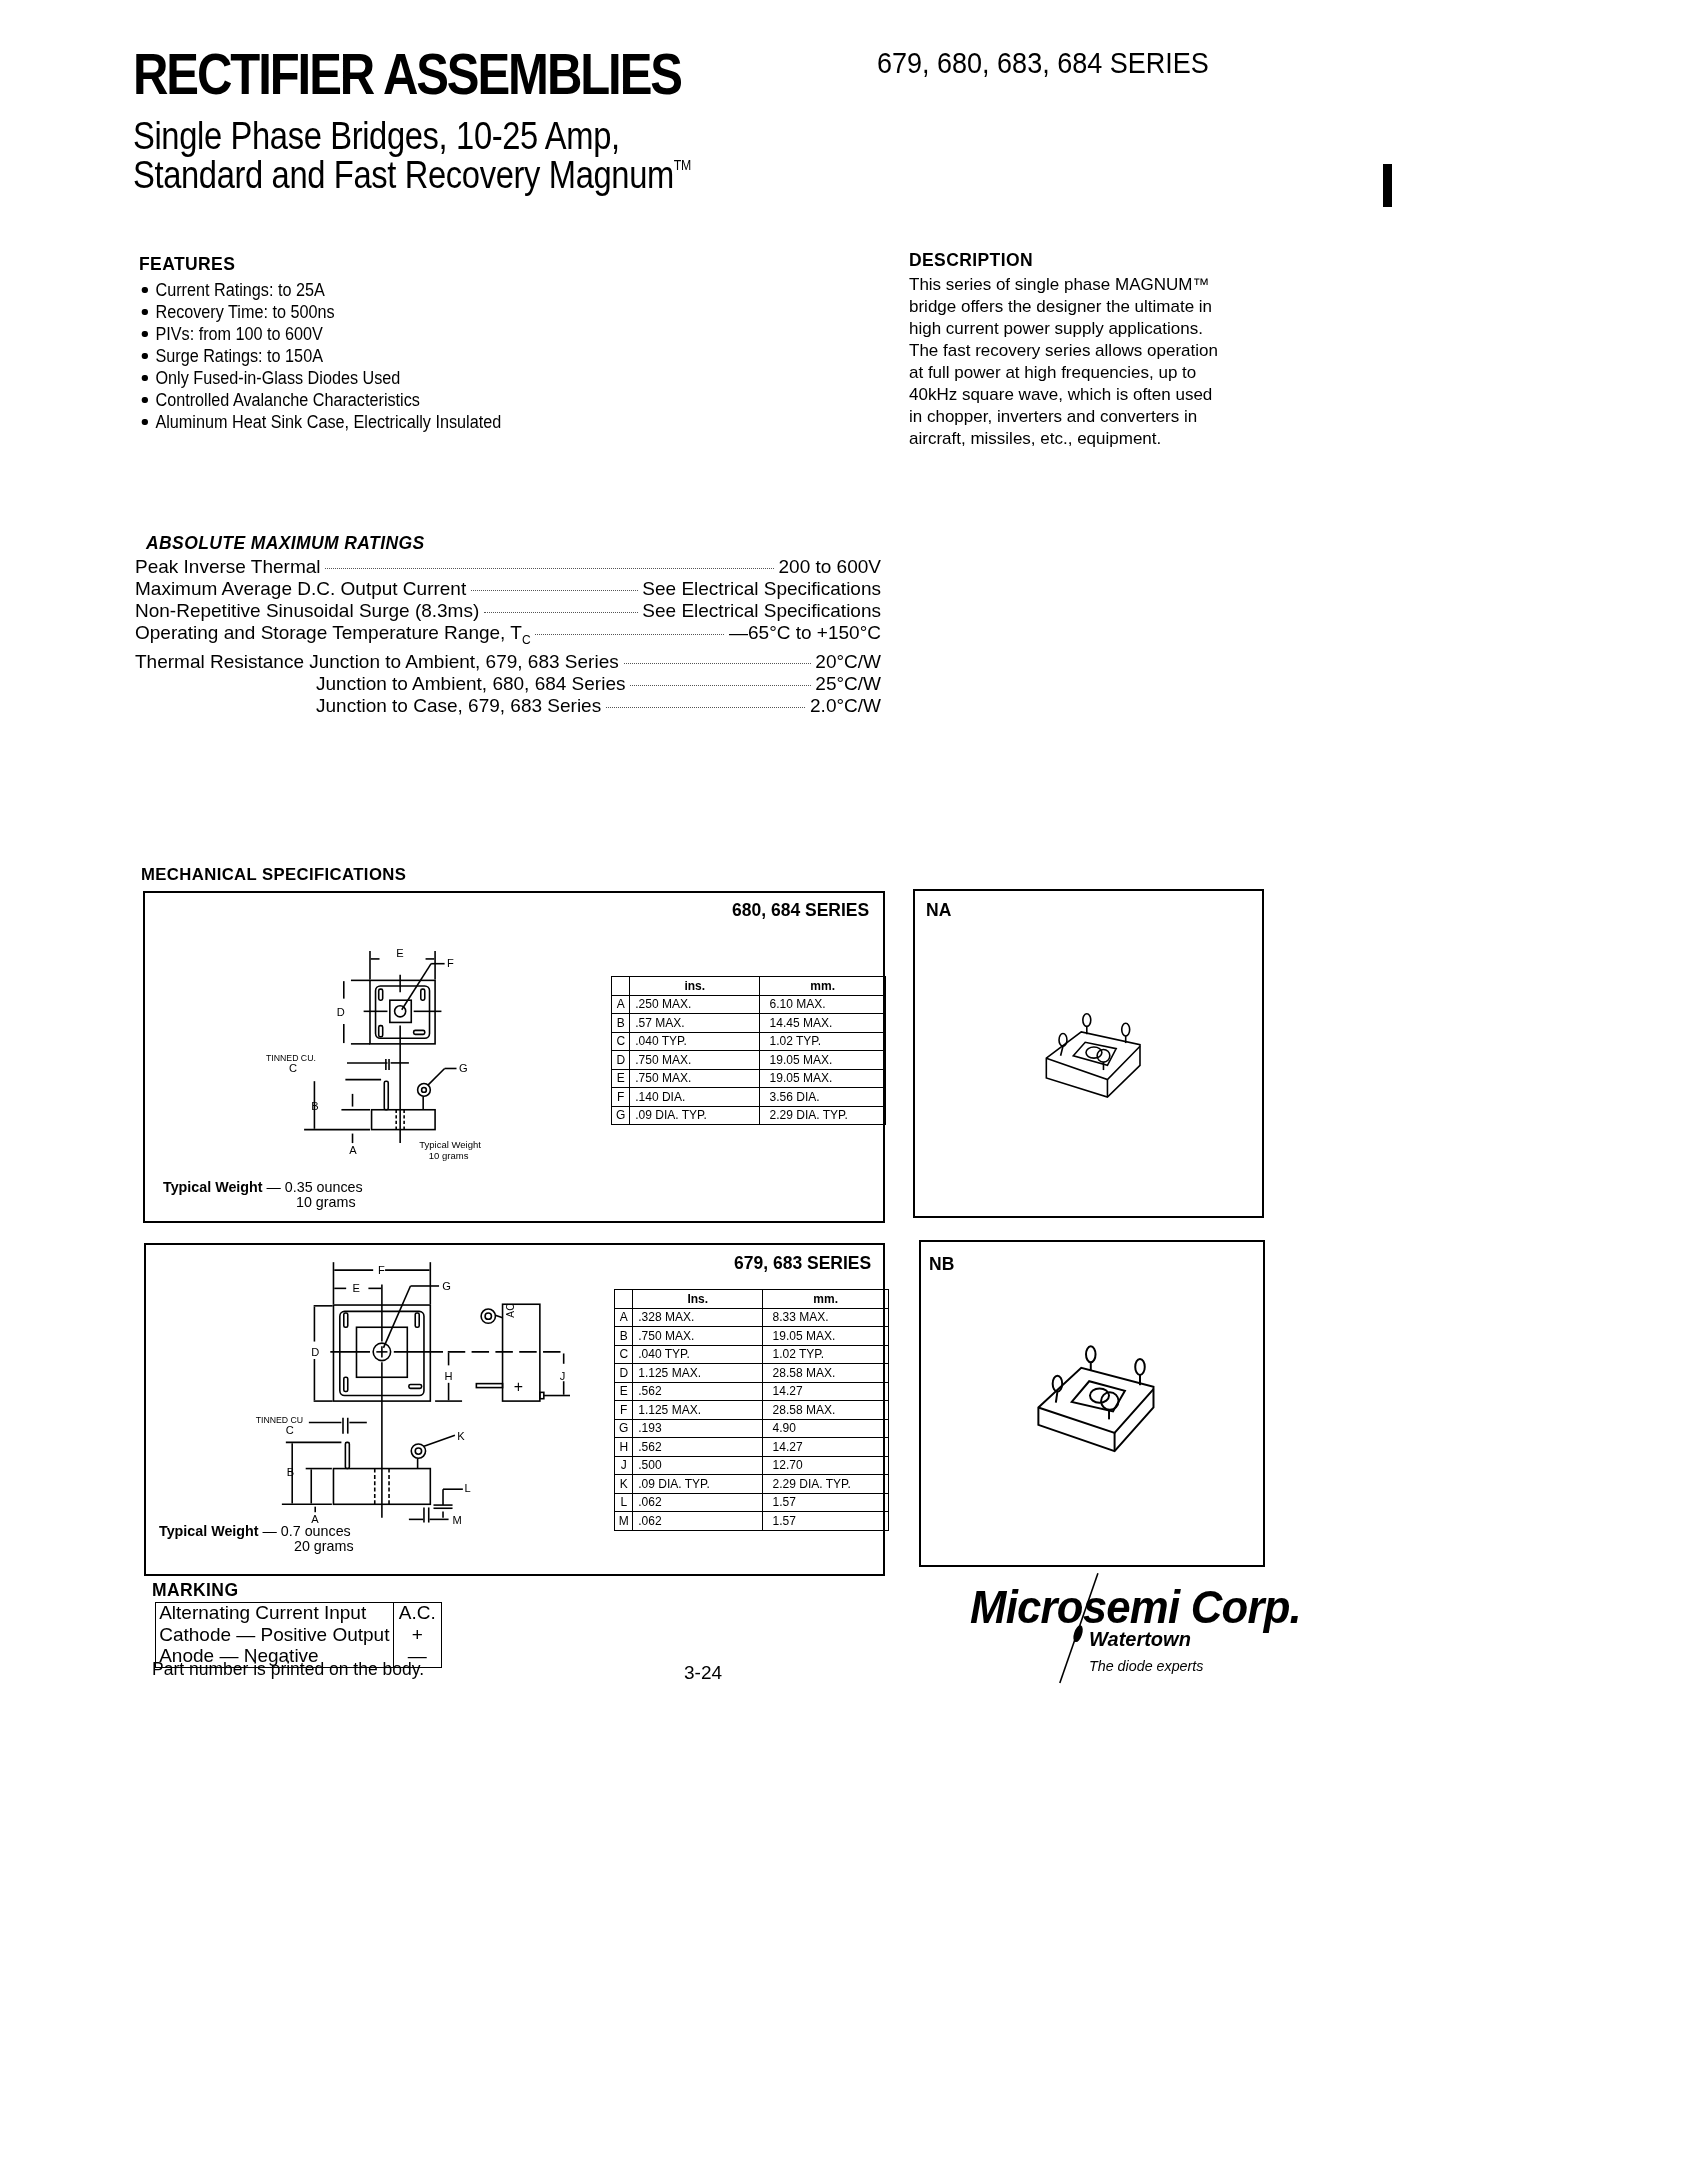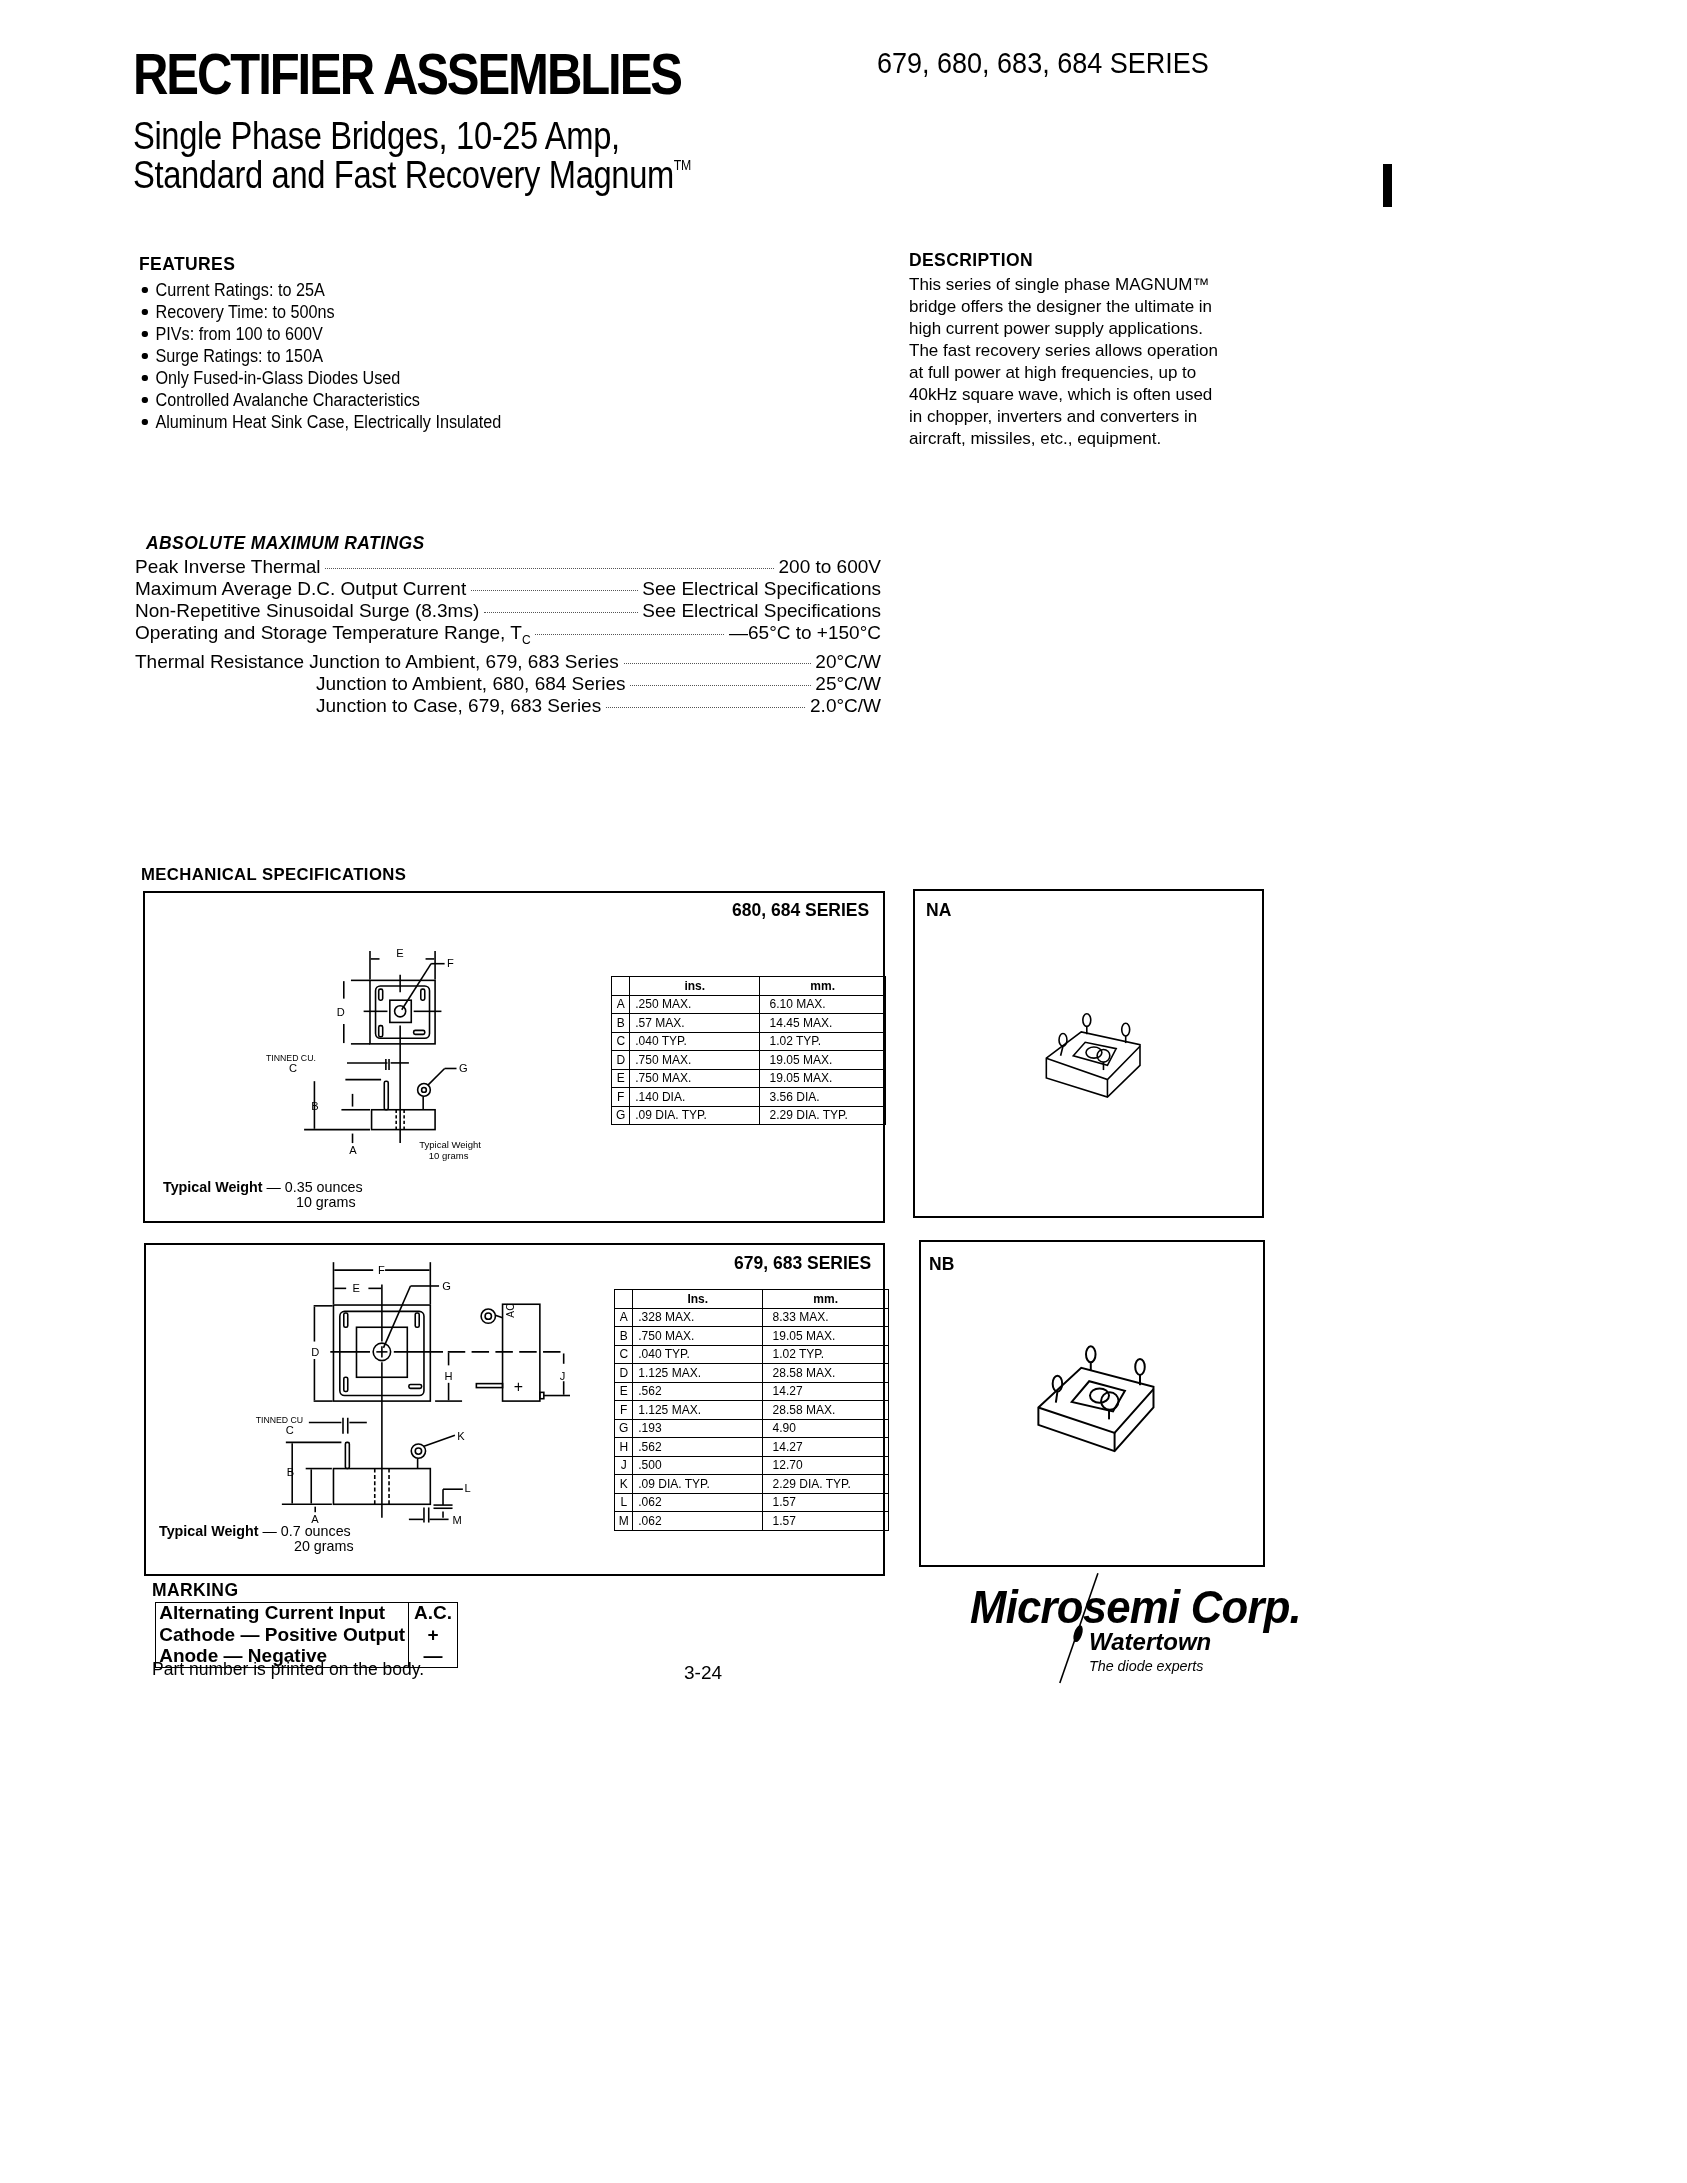--- a/index.html
+++ b/index.html
@@ -28,29 +28,29 @@
   .box-tag { font-size: 17.5px; font-weight: bold; }
   table.dim { position: absolute; border-collapse: collapse; font-size: 12px; }
   table.dim td, table.dim th { border: 1.6px solid #000; padding: 0 4.8px; height: 17.5px; line-height: 16px; white-space: nowrap; }
   table.dim th { font-weight: bold; text-align: center; }
   table.dim td.k { width: 12.7px; text-align: center; padding: 0 2.4px; }
   table.dim td.in { width: 119px; }
   table.dim td.mm { width: 111px; padding-left: 9.5px; }
   .weight { font-size: 14.3px; line-height: 15px; white-space: nowrap; }
   .weight b { font-weight: bold; }
   .marking-table { position: absolute; left: 155px; top: 1602px; border-collapse: collapse; font-size: 19px; }
-  .marking-table td { border: 1.6px solid #000; padding: 0 3.2px; height: 21.4px; line-height: 20.6px; white-space: nowrap; font-weight: bold; }
+  .marking-table td { border: 1.6px solid #000; padding: 0 3.2px; height: 21.4px; line-height: 20.6px; white-space: nowrap; }
   .marking-table tr td { border-top: none; border-bottom: none; }
   .marking-table tr:first-child td { border-top: 1.6px solid #000; }
   .marking-table tr:last-child td { border-bottom: 1.6px solid #000; }
   .marking-table td.sym { text-align: center; width: 41px; }
   .foot-note { left: 152px; top: 1659px; font-size: 17.5px; white-space: nowrap; }
   .page-num { left: 684px; top: 1662px; font-size: 19px; }
   .logo { left: 970px; top: 1580px; font-size: 46px; font-weight: bold; font-style: italic; white-space: nowrap; letter-spacing: -0.8px; transform: scaleX(0.95); transform-origin: left top; }
-  .logo-sub { left: 1089px; top: 1628px; font-size: 24px; font-weight: bold; font-style: italic; }
+  .logo-sub { left: 1089px; top: 1628px; font-size: 20px; font-weight: bold; font-style: italic; }
   .logo-tag { left: 1089px; top: 1658px; font-size: 14.3px; font-style: italic; }
   svg { position: absolute; overflow: visible; }
 </style>
 </head>
 <body>
 
 <div class="abs title">RECTIFIER ASSEMBLIES</div>
 <div class="abs subtitle" style="top:117px;">Single Phase Bridges, 10-25 Amp,</div>
 <div class="abs subtitle" style="top:156px;"><span>Standard and Fast Recovery Magnum</span><sup>TM</sup></div>
 <div class="abs series-head">679, 680, 683, 684 SERIES</div>

